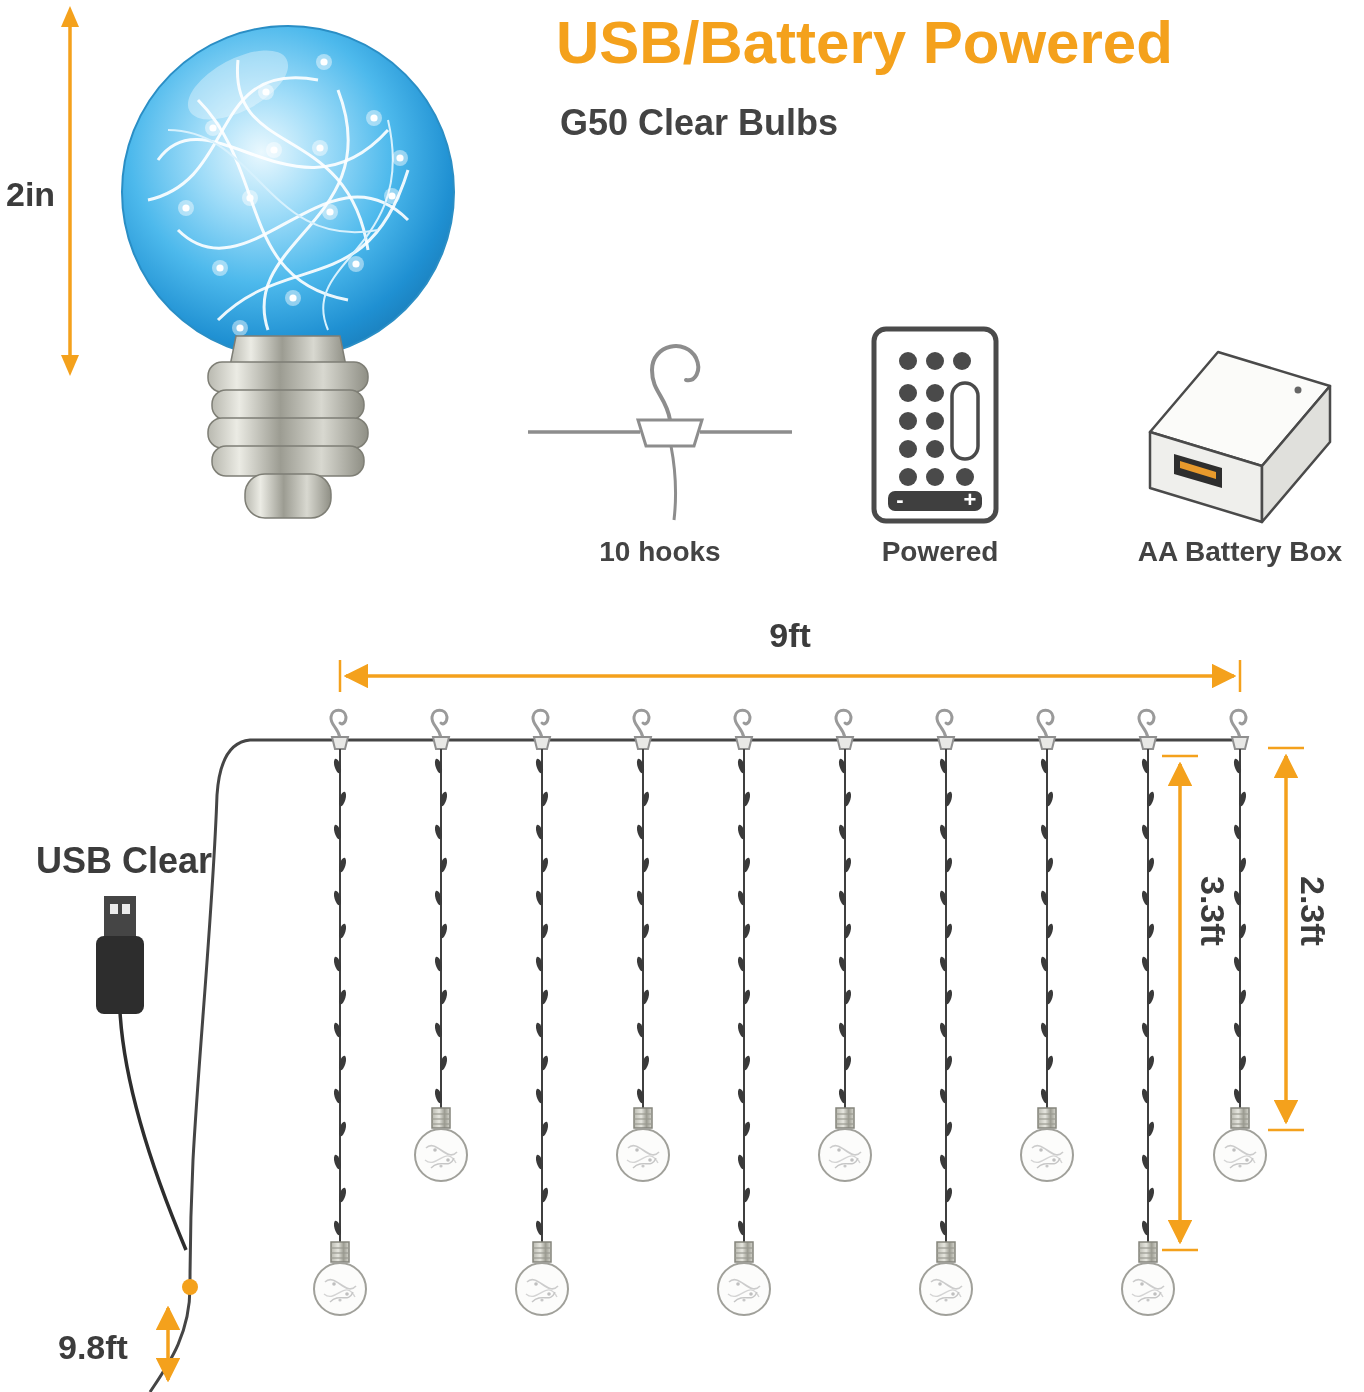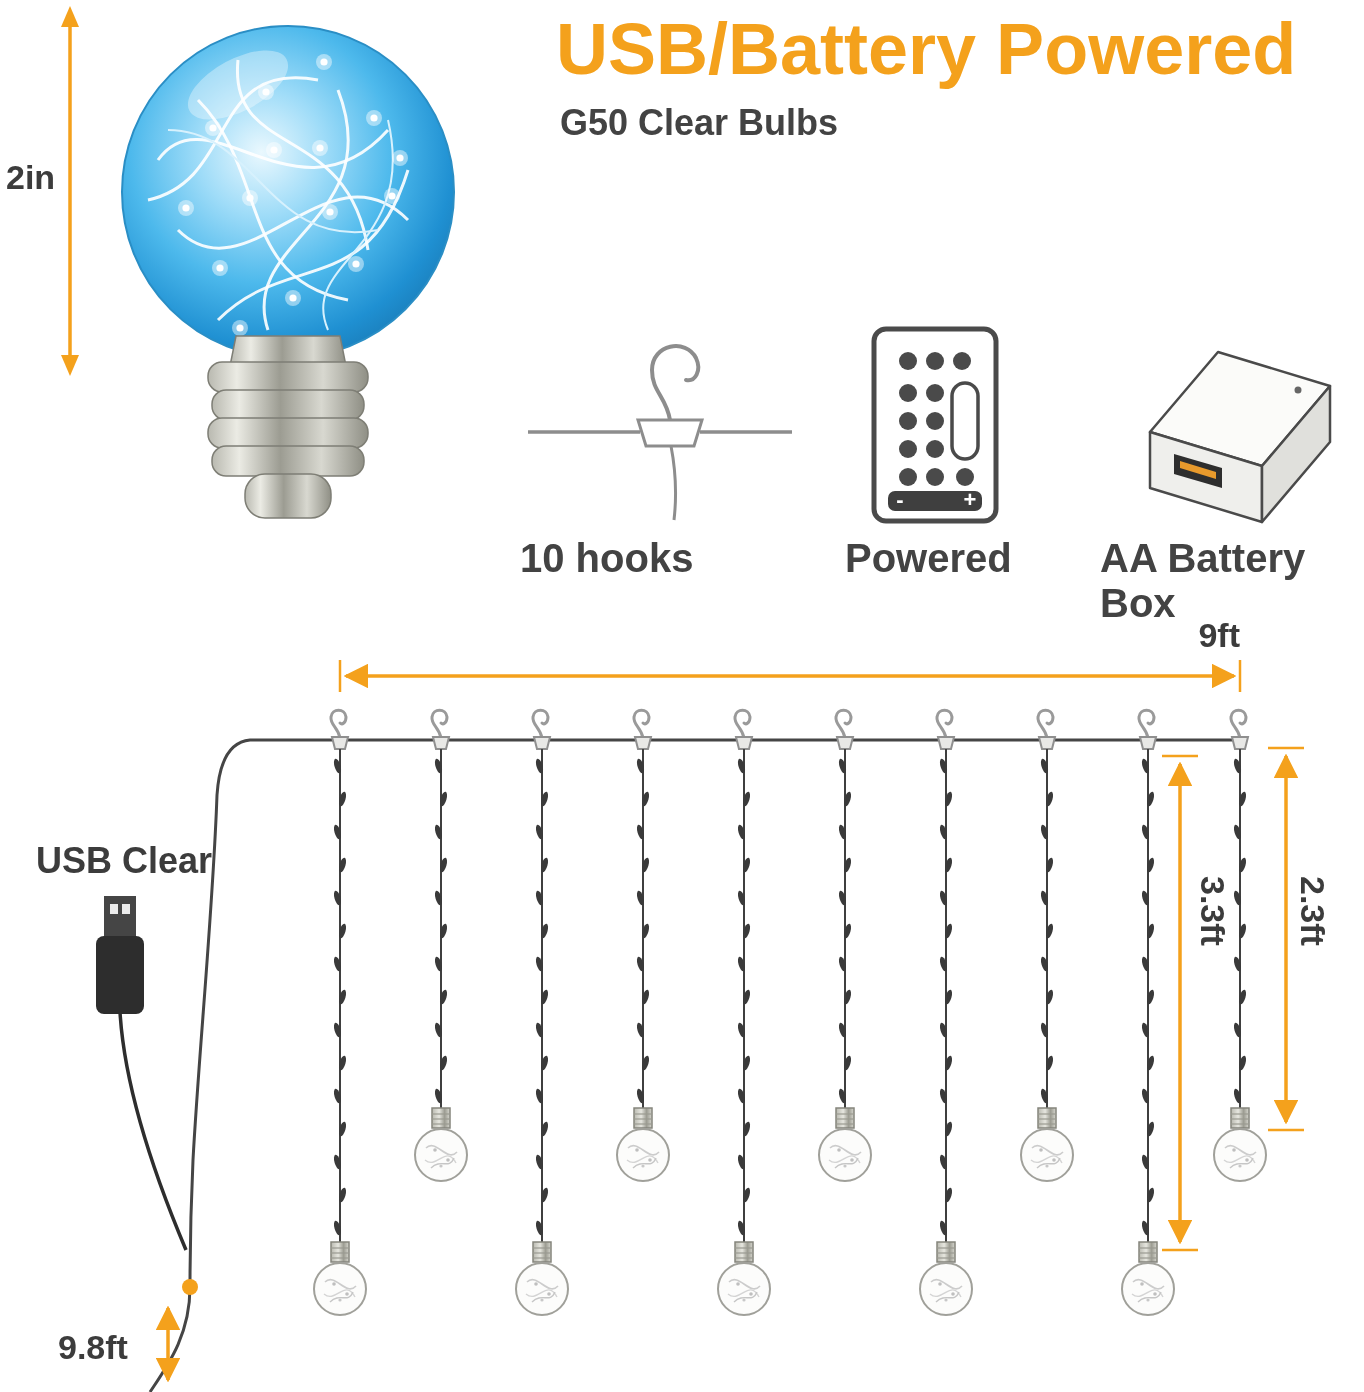--- a/index.html
+++ b/index.html
@@ -1,35 +1,35 @@
 <!DOCTYPE html>
 <html><head>
 <meta charset="utf-8">
 <style>
   html,body{margin:0;padding:0;}
   body{width:1364px;height:1392px;background:#ffffff;font-family:"Liberation Sans",sans-serif;color:#3b3b3b;overflow:hidden;}
   .canvas{position:relative;width:1364px;height:1392px;background:#fff;}
   .abs{position:absolute;}
-  .title{font-size:72px;font-weight:bold;color:#F4A11C;white-space:nowrap;}
+  .title{font-size:60px;font-weight:bold;color:#F4A11C;white-space:nowrap;}
   .sub{font-size:36px;font-weight:bold;color:#434343;white-space:nowrap;text-align:right;}
-  .label{font-size:40px;font-weight:bold;color:#434343;text-align:left;}
+  .label{font-size:28px;font-weight:bold;color:#434343;text-align:center;}
   .dim{font-size:34px;font-weight:bold;color:#3c3c3c;white-space:nowrap;}
   .vert{transform:rotate(90deg);transform-origin:left top;}
 </style>
 </head>
 <body>
 
 <div class="canvas">
 
   <svg class="abs" style="left:42px;top:0" width="56" height="382">
     <line x1="28" y1="20" x2="28" y2="362" stroke="#F4A11C" stroke-width="3.5"></line>
     <polygon points="28,6 19,27 37,27" fill="#F4A11C"></polygon>
     <polygon points="28,376 19,355 37,355" fill="#F4A11C"></polygon>
   </svg>
-  <div class="abs dim" style="left:6px;top:158px">2in</div>
+  <div class="abs dim" style="left:6px;top:175px">2in</div>
 
   <svg class="abs" style="left:88px;top:0" width="410" height="550" viewBox="0 0 410 550">
     <defs>
       <radialGradient id="glass" cx="42%" cy="38%" r="68%">
         <stop offset="0%" stop-color="#eaf8fe"></stop>
         <stop offset="28%" stop-color="#9fdcf8"></stop>
         <stop offset="58%" stop-color="#4db9ec"></stop>
         <stop offset="85%" stop-color="#1f90d2"></stop>
         <stop offset="100%" stop-color="#1a7cb8"></stop>
       </radialGradient>
@@ -359,19 +359,19 @@
         <ellipse cx="1242.5" cy="931" rx="3" ry="7.5" fill="#3a3a3a" transform="rotate(16 1242.5 931)"></ellipse>
         <ellipse cx="1237.5" cy="964" rx="3" ry="7.5" fill="#3a3a3a" transform="rotate(-16 1237.5 964)"></ellipse>
         <ellipse cx="1242.5" cy="997" rx="3" ry="7.5" fill="#3a3a3a" transform="rotate(16 1242.5 997)"></ellipse>
         <ellipse cx="1237.5" cy="1030" rx="3" ry="7.5" fill="#3a3a3a" transform="rotate(-16 1237.5 1030)"></ellipse>
         <ellipse cx="1242.5" cy="1063" rx="3" ry="7.5" fill="#3a3a3a" transform="rotate(16 1242.5 1063)"></ellipse>
         <ellipse cx="1237.5" cy="1096" rx="3" ry="7.5" fill="#3a3a3a" transform="rotate(-16 1237.5 1096)"></ellipse>
         <use href="#miniBulb" xlink:href="#miniBulb" transform="translate(1240 1108)"></use>
       </g>
   </svg>
 
-  <div class="abs dim" style="left:340px;top:616px;width:900px;text-align:right">9ft</div>
+  <div class="abs dim" style="left:340px;top:616px;width:900px;text-align:center">9ft</div>
   <div class="abs dim" style="left:36px;top:840px;font-size:36px">USB Clear</div>
   <div class="abs dim vert" style="left:1232px;top:876px">3.3ft</div>
   <div class="abs dim vert" style="left:1332px;top:876px">2.3ft</div>
   <div class="abs dim" style="left:58px;top:1328px">9.8ft</div>
 
 </div>
 
 </body></html>

